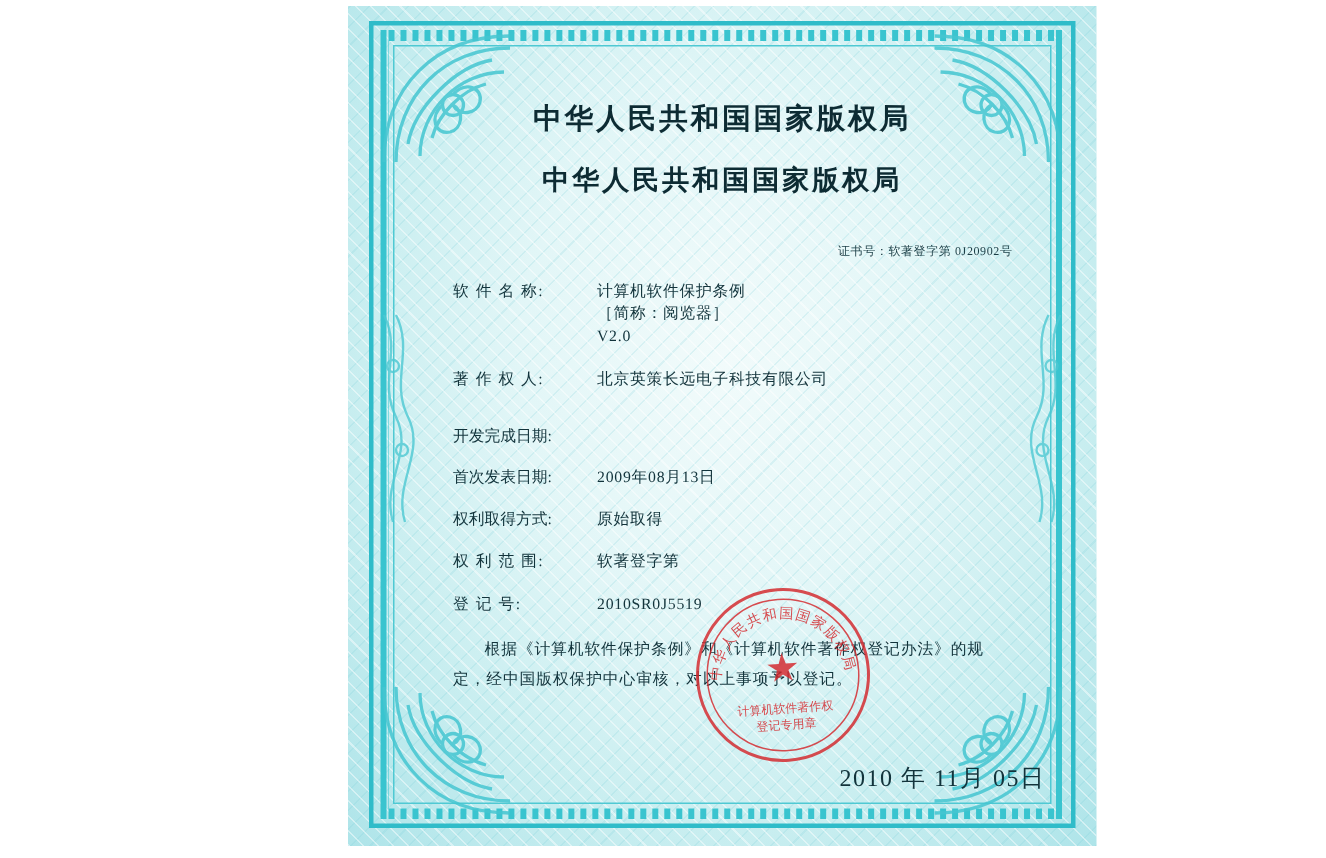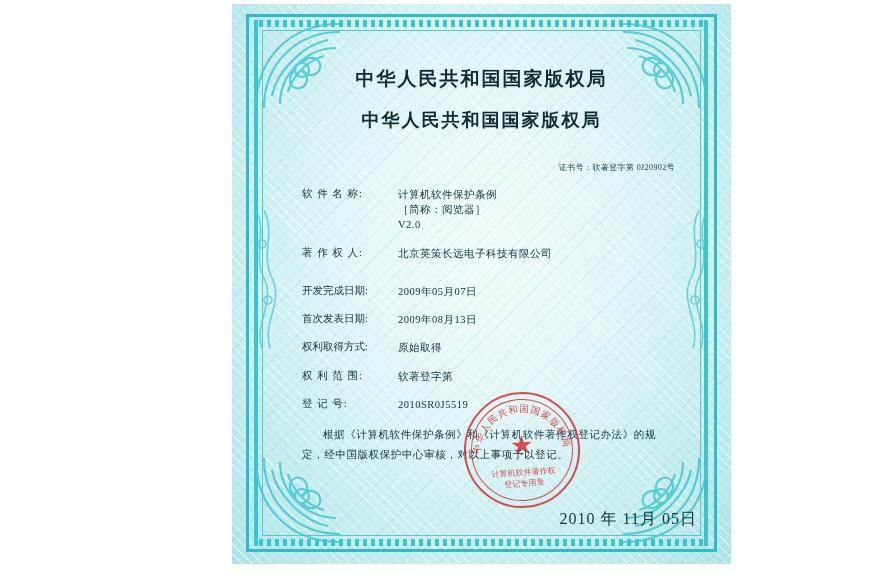--- a/index.html
+++ b/index.html
@@ -321,21 +321,20 @@
 
       <div class="field-row">
         <div class="field-label">著 作 权 人:</div>
         <div class="field-value">北京英策长远电子科技有限公司</div>
       </div>
 
       <div class="spacer-sm"></div>
 
       <div class="field-row">
         <div class="field-label tight">开发完成日期:</div>
-        <div class="field-value">2009年05月07日</div>
       </div>
 
       <div class="field-row">
         <div class="field-label tight">首次发表日期:</div>
         <div class="field-value">2009年08月13日</div>
       </div>
 
       <div class="field-row">
         <div class="field-label tight">权利取得方式:</div>
         <div class="field-value">原始取得</div>

